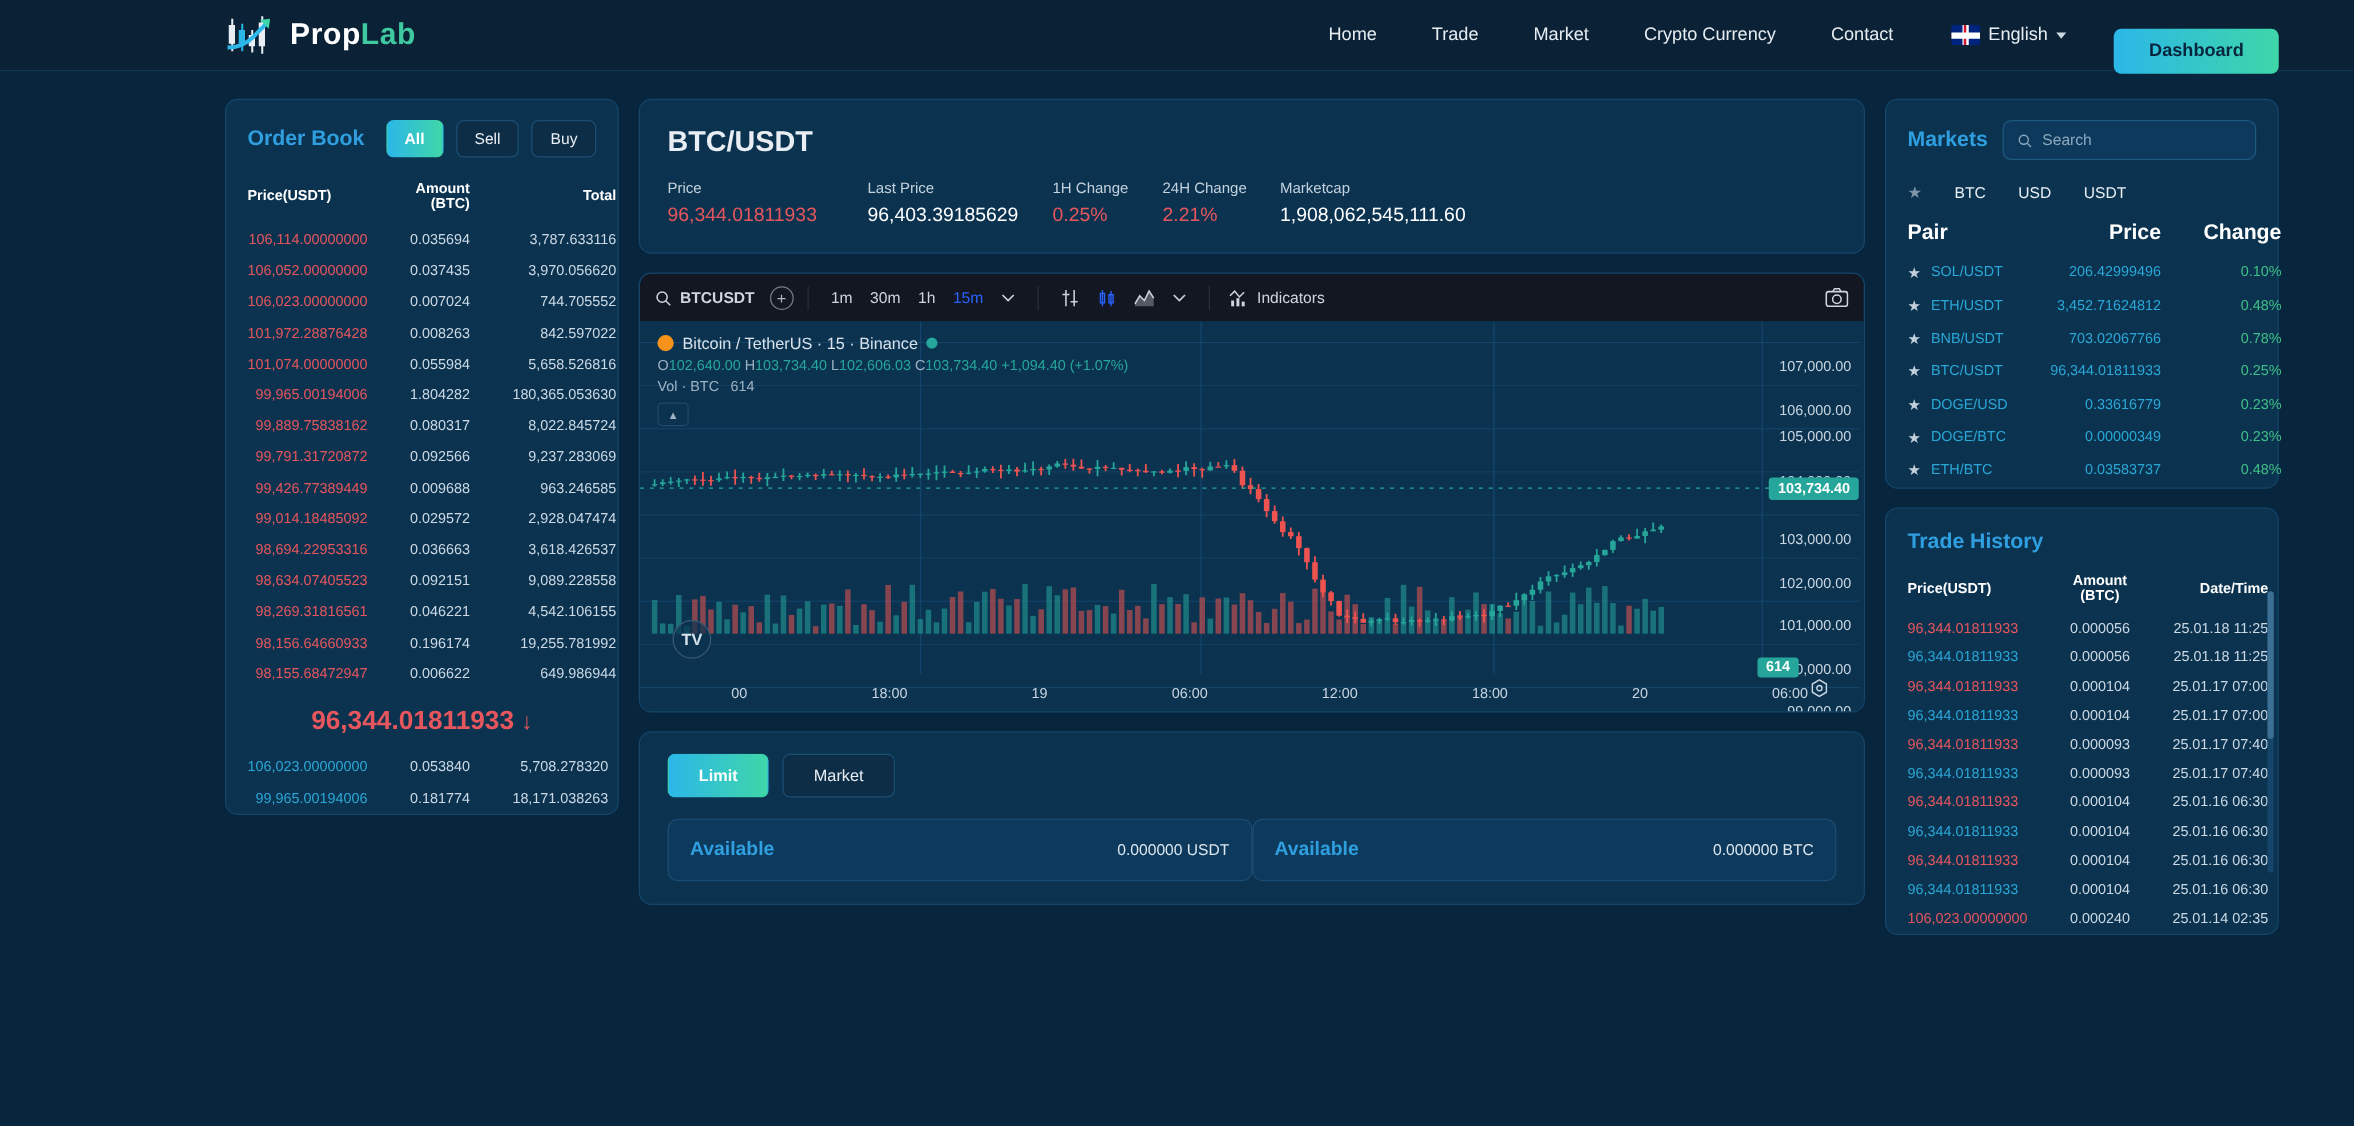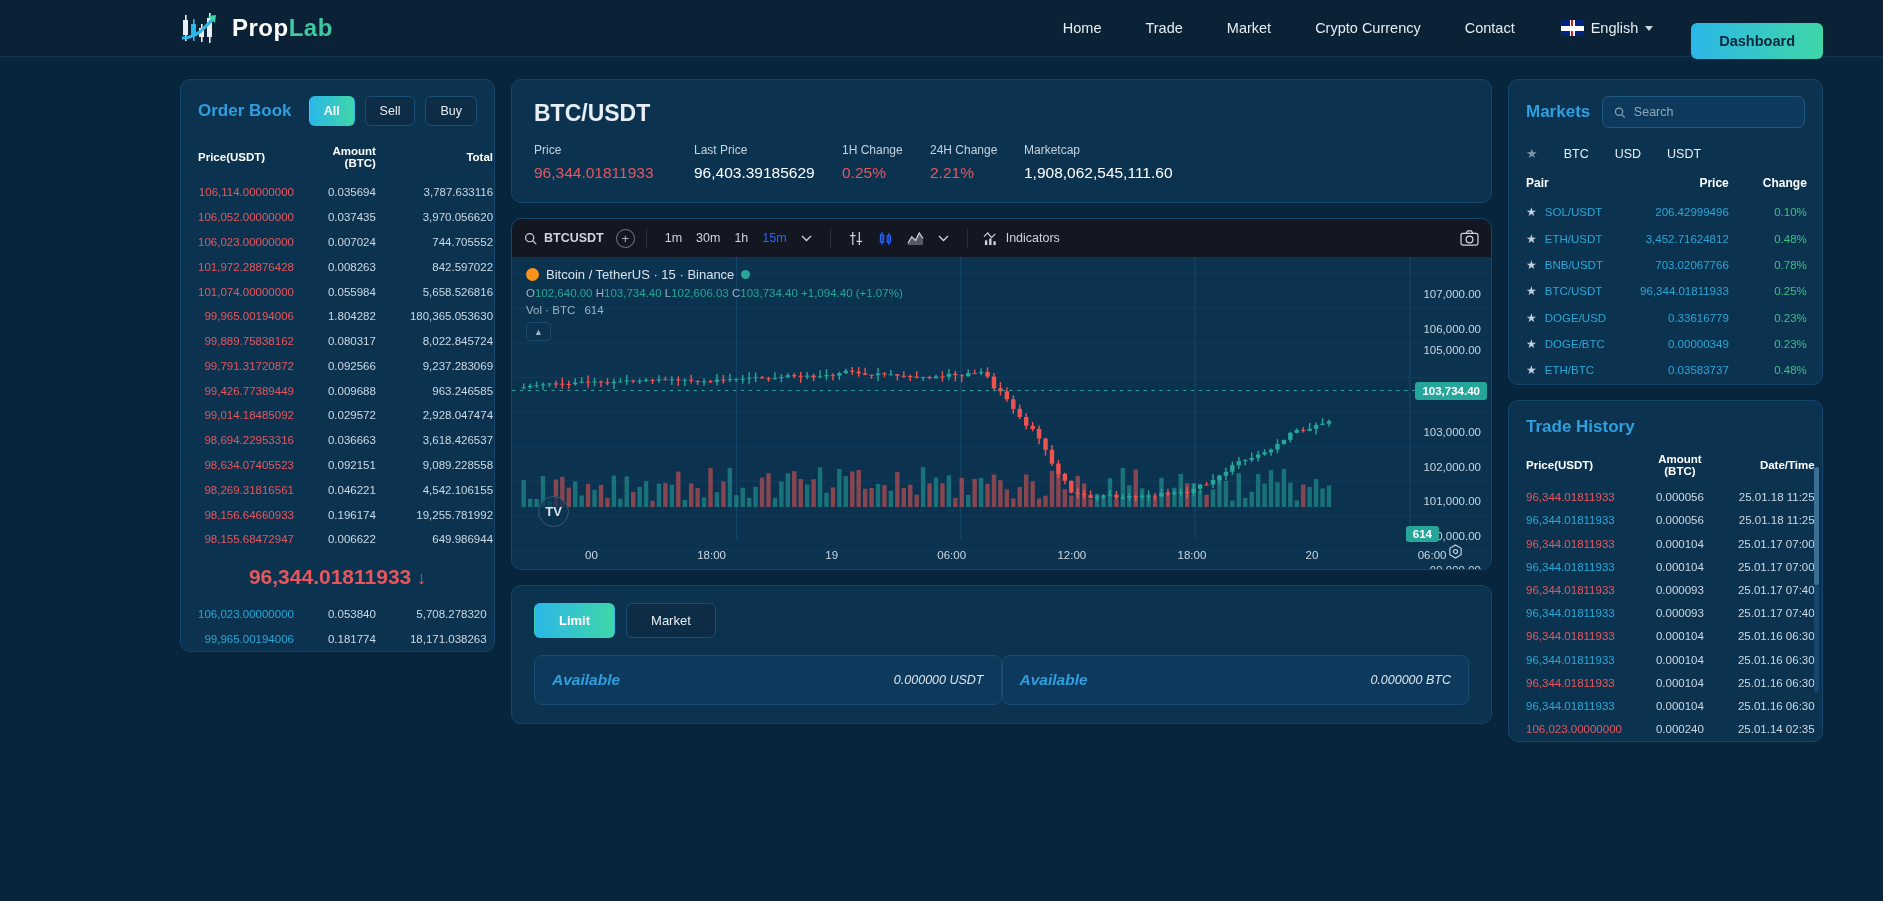--- a/index.html
+++ b/index.html
@@ -150,21 +150,21 @@
   }
   .chart-settings { position:absolute; right:28px; bottom:6px; color:#c9d6e2; }
   
   .order-card { margin-top: 15px; }
   .lm-row { display:flex; gap:11px; padding:17px 22px; }
   .lm-btn {
     font-size:13px; padding:9px 24px; border-radius:6px; cursor:pointer;
     background:#0d2c45; border:1px solid #1b4d74; color:#e8eef4;
   }
   .lm-btn.active { background:linear-gradient(90deg,#2bb7e8,#3fd6a8); color:#fff; border-color:transparent; font-weight:bold;}
-  .avail-row { display:flex; padding:0 22px 18px 22px;font-style:italic; }
+  .avail-row { display:flex; padding:0 22px 18px 22px; }
   .avail-box {
     flex:1; display:flex; align-items:center; justify-content:space-between;
     background:#0d3a5c; border:1px solid #1b4d74; border-radius:8px; padding:15px 17px;
   }
   .avail-l { color:#2f9fe0; font-size:15.5px; font-weight:bold; }
   .avail-v { color:#dbe5ee; font-size:12.5px; }
   
   .mk-head { display:flex; align-items:center; gap:12px; padding:16px 17px 10px 17px; }
   .mk-title { color:#2f9fe0; font-size:17px; font-weight:bold; }
   .search-box {
@@ -173,21 +173,21 @@
   }
   .search-box input {
     background:transparent;border:none;outline:none;color:#dbe5ee;font-size:12.5px;width:100%;
     font-family:"Liberation Sans",sans-serif;
   }
   .search-box input::placeholder { color:#8da8bd; }
   .mk-tabs { display:flex; align-items:center; gap:26px; padding:8px 17px 4px 17px; font-size:12.5px; }
   .mk-tabs .star { color:#7e94a7; font-size:13px; }
   .mk-tabs span.t { color:#e8eef4; cursor:pointer; }
   .mk-table { width:100%; border-collapse:collapse; font-size:11.5px; }
-  .mk-table th { font-size:12px; color:#fff; font-weight:bold; padding:11px 17px 9px 17px; text-align:right; }
+  .mk-table th { font-size:17px; color:#fff; font-weight:bold; padding:11px 17px 9px 17px; text-align:right; }
   .mk-table th:first-child { text-align:left; }
   .mk-table td { padding:6.2px 17px; text-align:right; white-space:nowrap; }
   .mk-table td:first-child { text-align:left; }
   .mk-pair { color:#2aa7d6; display:flex; align-items:center; gap:8px; }
   .mk-pair .star { color:#c3cfda; font-size:12px; }
   .mk-price { color:#2aa7d6; }
   .mk-chg { color:#3fbf86; }
   
   .th-card { margin-top: 15px; position: relative; }
   .th-title { color:#2f9fe0; font-size:17px; font-weight:bold; padding:16px 17px 4px 17px; }

